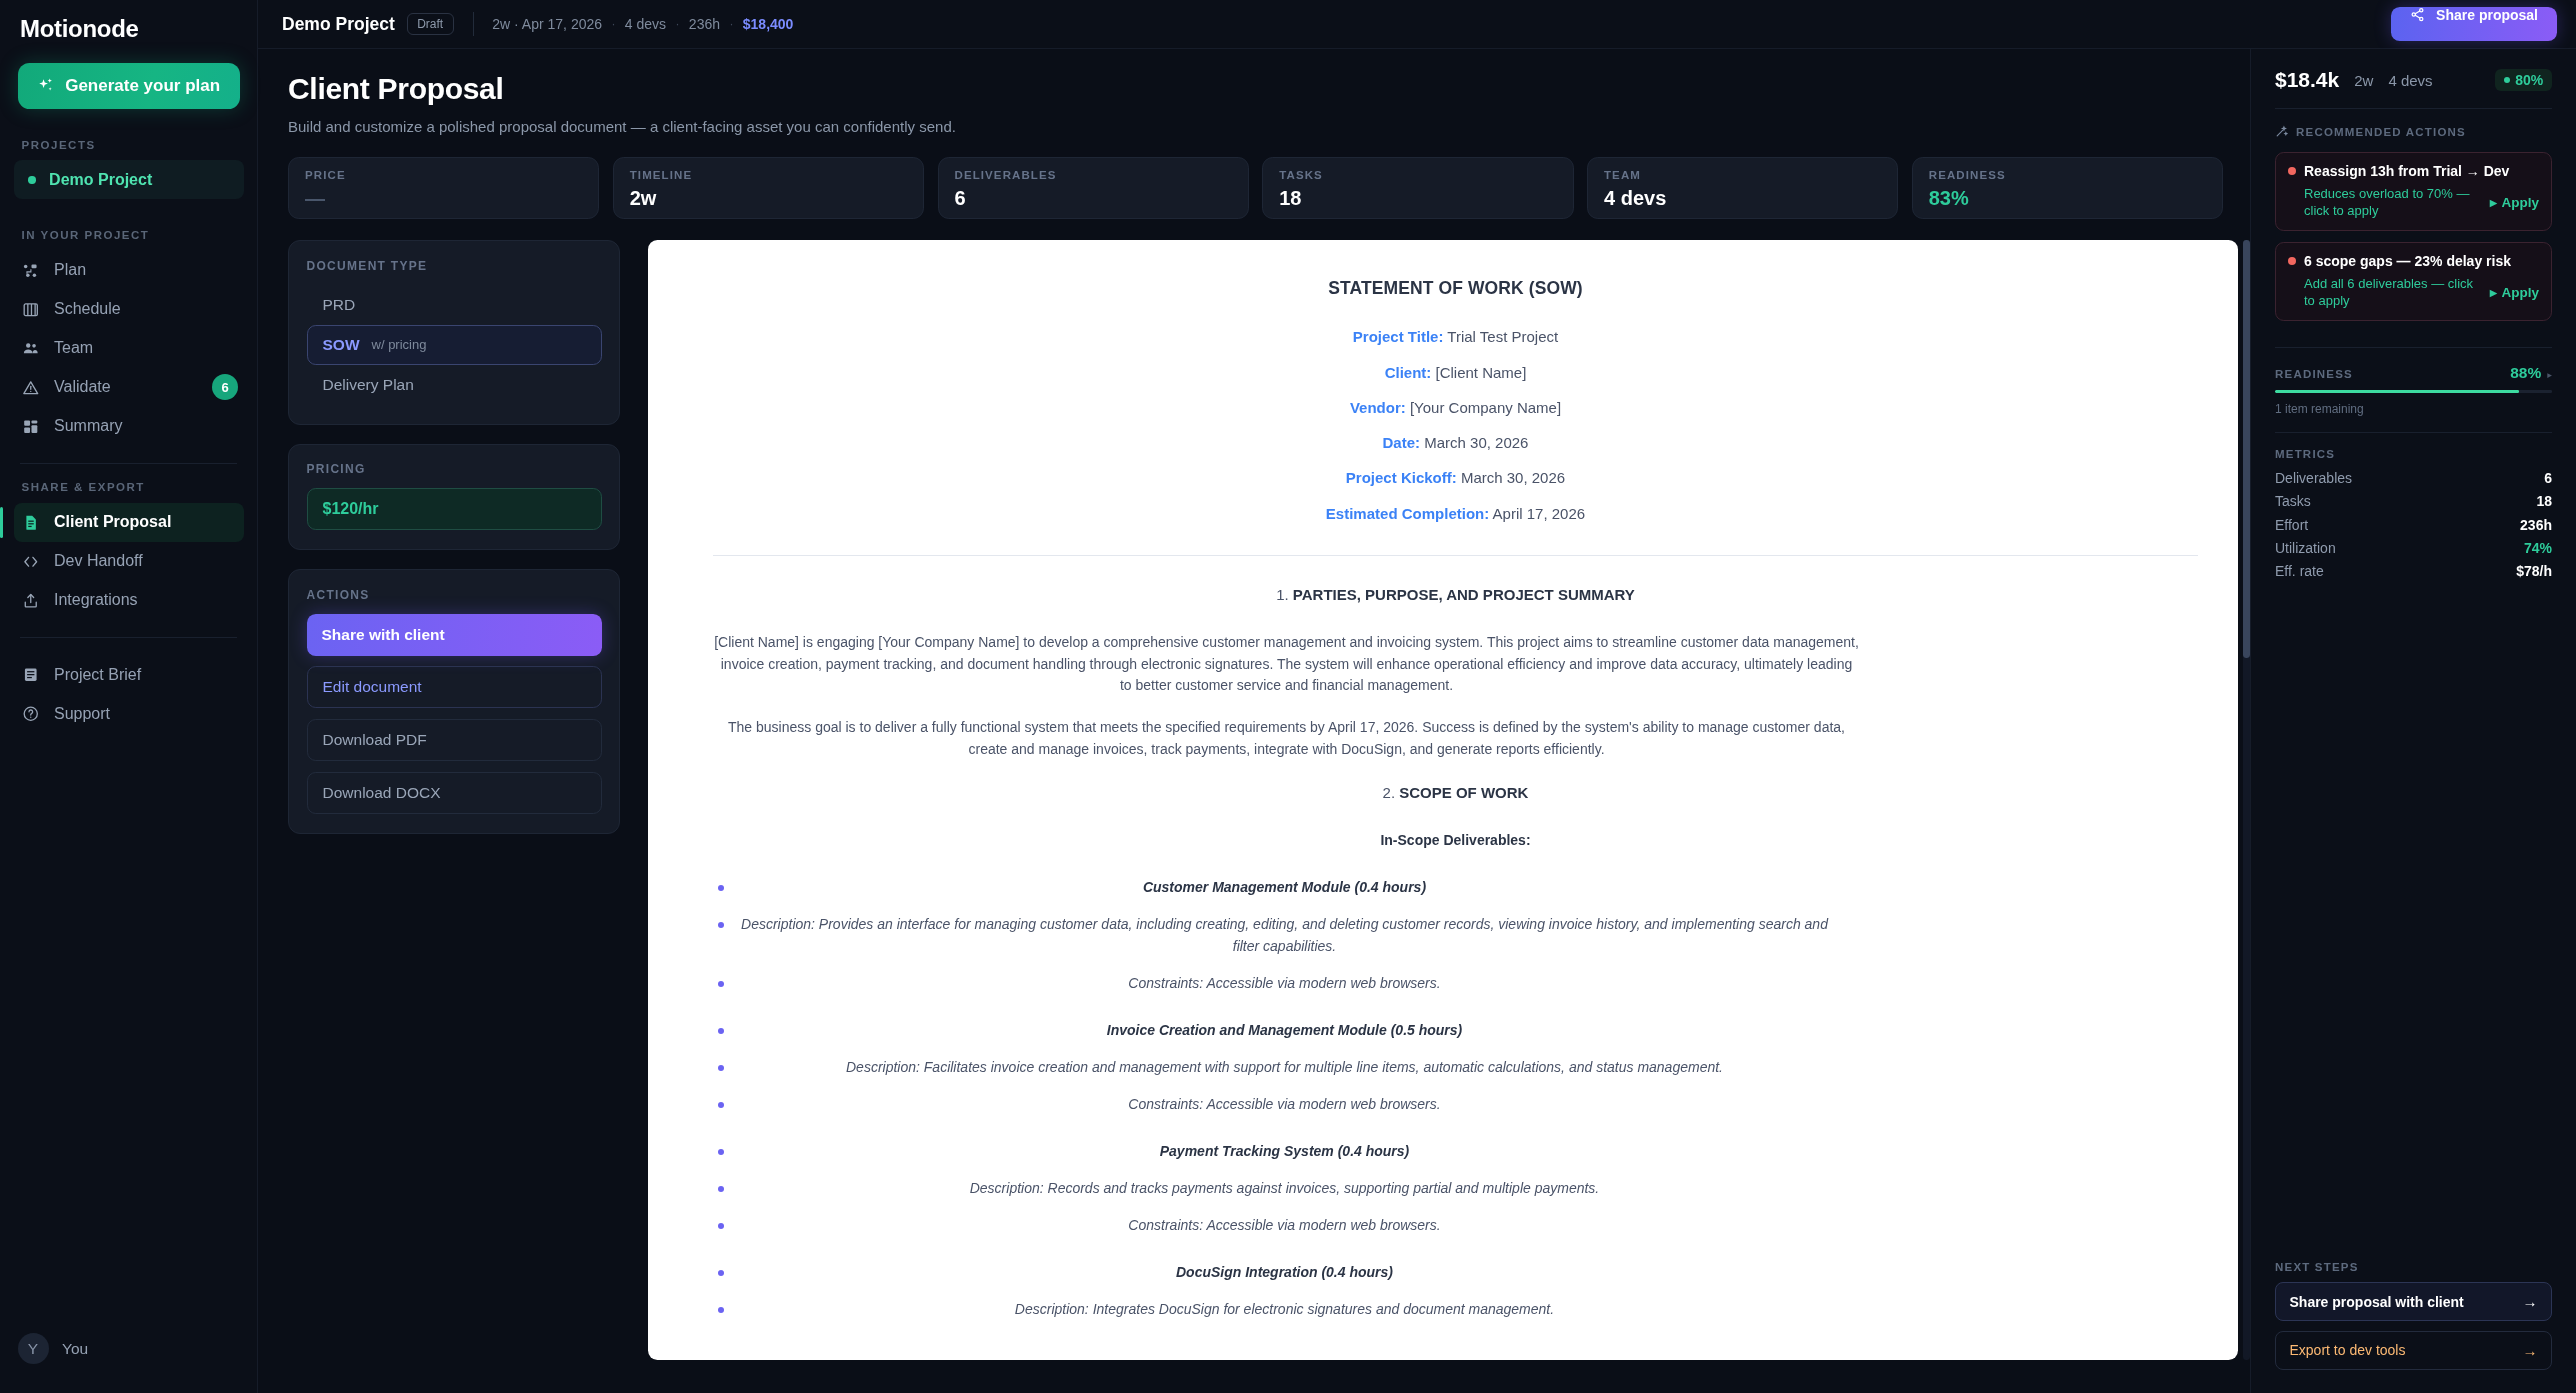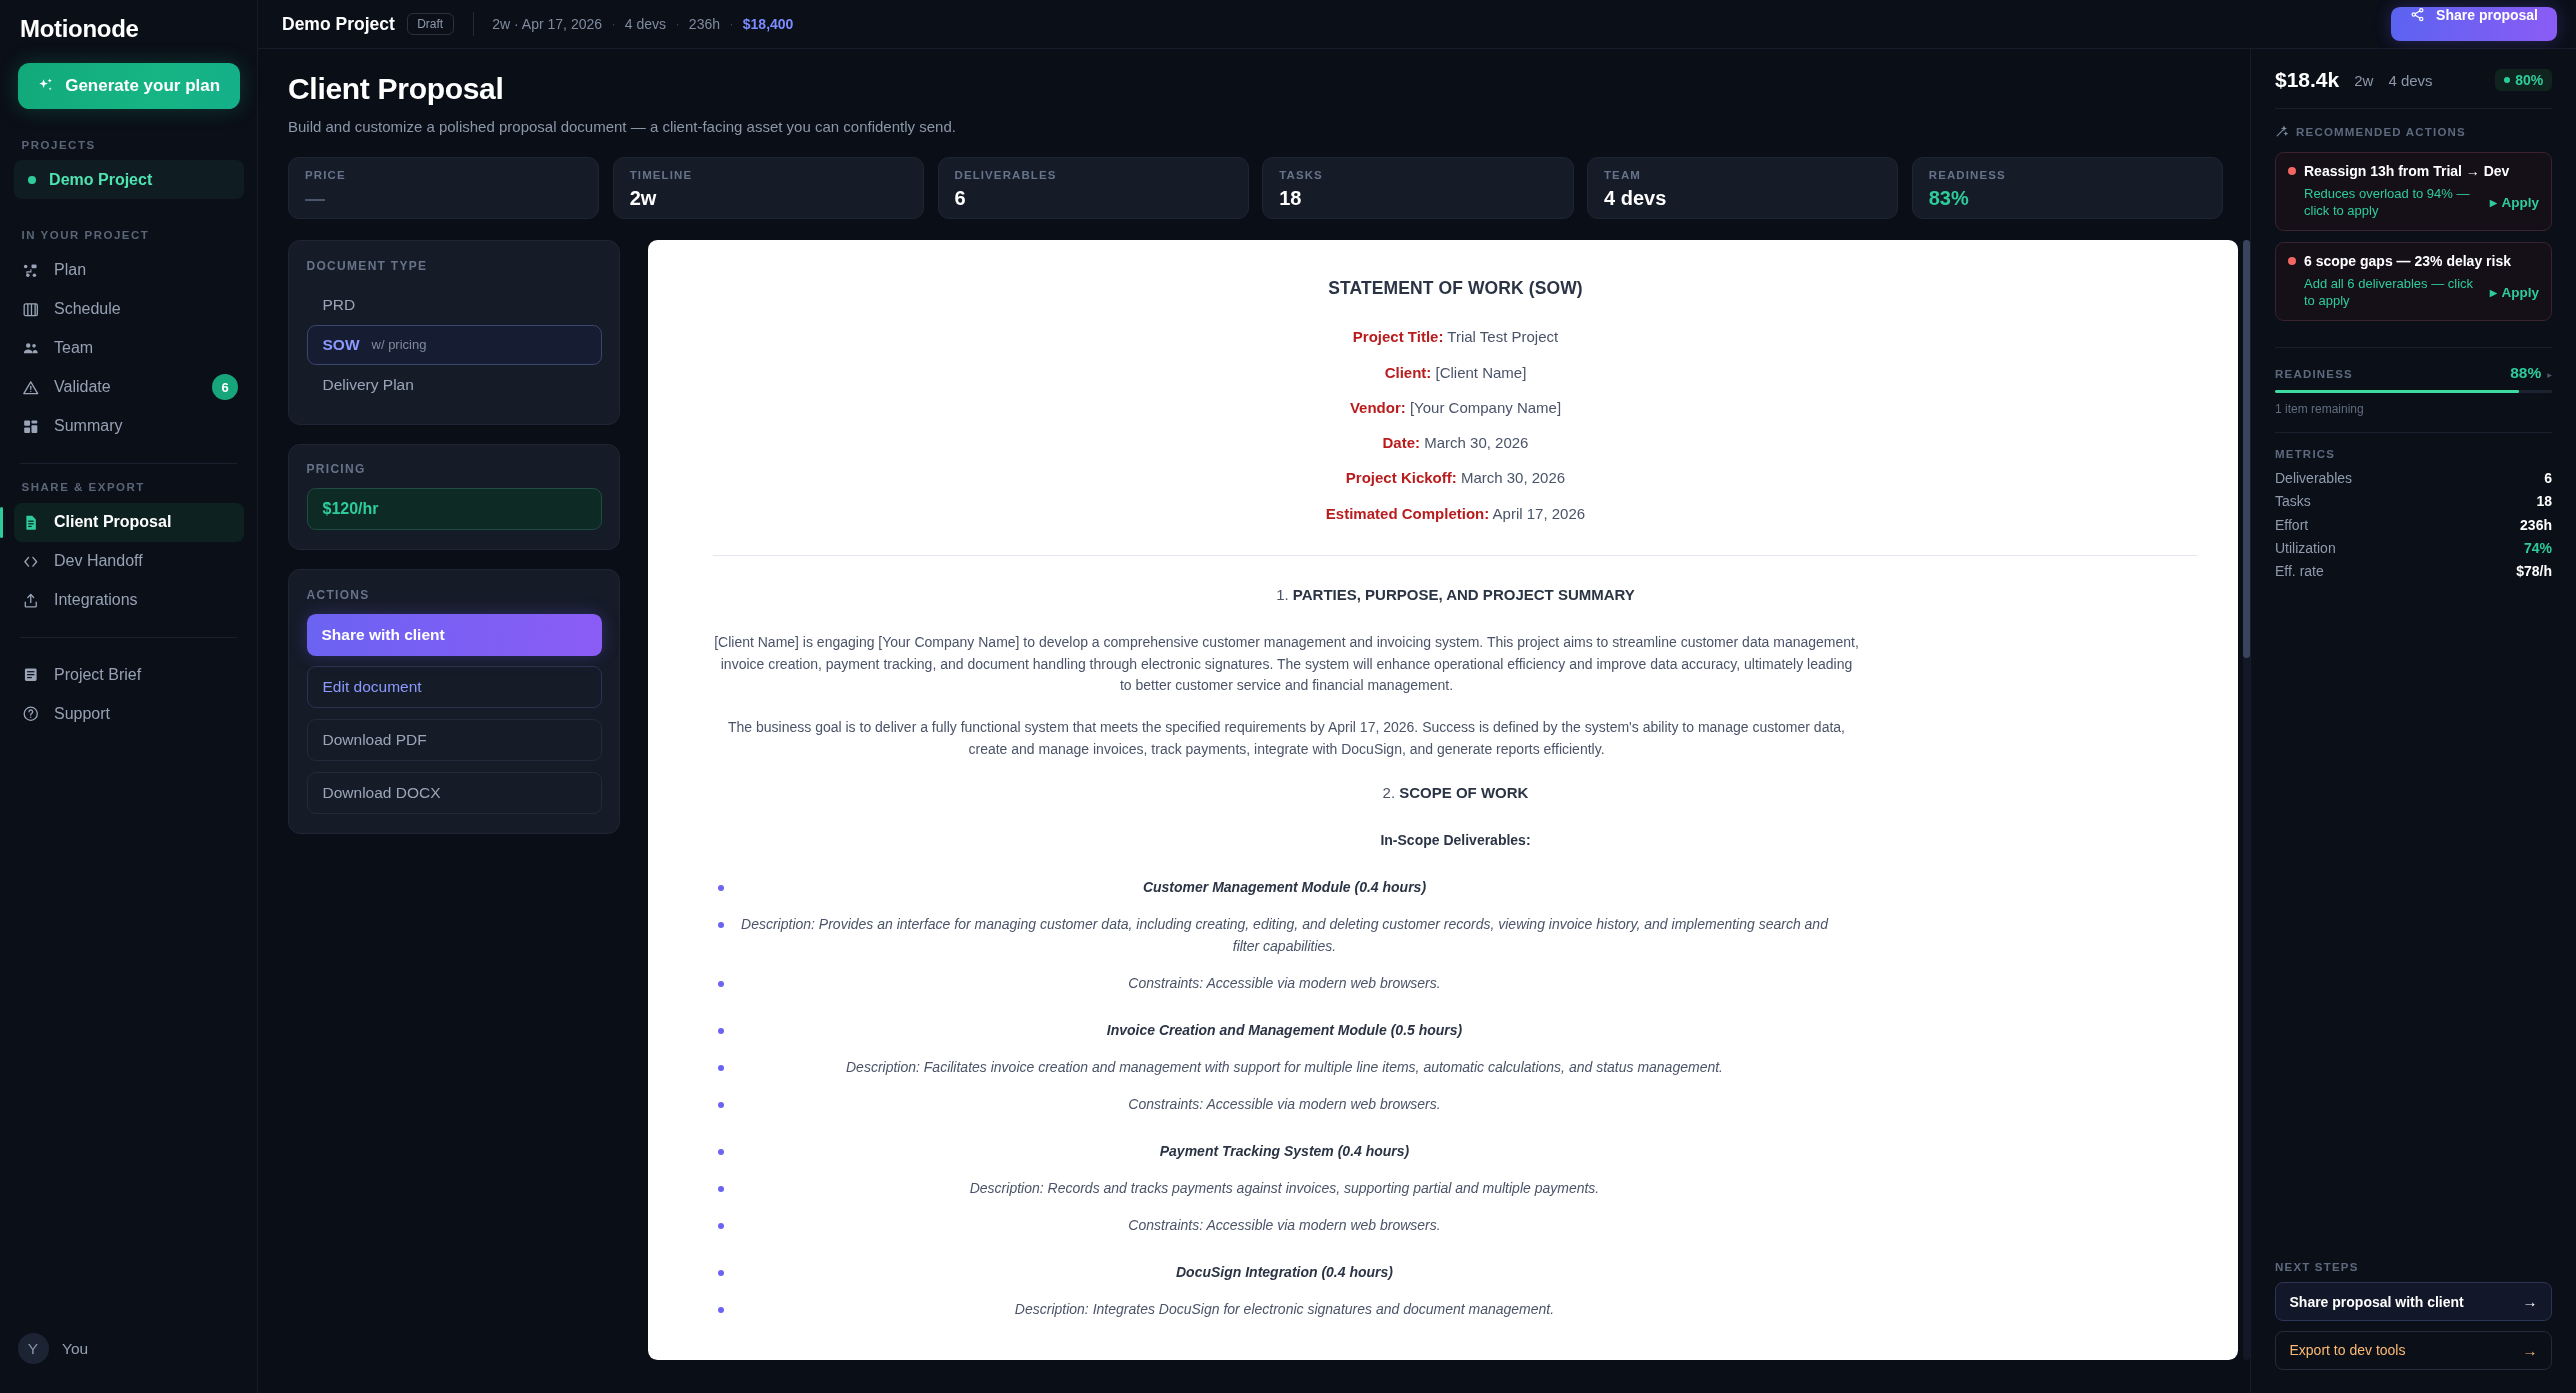--- a/index.html
+++ b/index.html
@@ -157,21 +157,21 @@
   
   .docwrap { flex:1 1 auto; min-width:0; position:relative; padding-right:12px;}
   .doc {
     background:#ffffff; border-radius:9.4px;
     padding:35px 40px 0 65px;
     color:#3a4356; height:1120px; overflow:hidden;
     font-size:14px; line-height:1.55;text-align:center;
   }
   .doc h1 { font-size:17.5px; color:#2b3445; letter-spacing:0.1px; margin-bottom:23px; }
   .doc .kv { margin-bottom:12px; font-size:15px; color:#4a5368; }
-  .doc .kv b { color:#b91c1c; }
+  .doc .kv b { color:#3b82f6; }
   .doc hr { border:none; border-top:0.7px solid #e3e7ee; margin:30px 0 27px 0; }
   .doc h2 { font-size:15px; color:#2b3445; margin-bottom:26px; }
   .doc h2 .num { font-weight:normal; color:#4a5368; }
   .doc p { font-size:14px; color:#4a5368; margin-bottom:20px; max-width:1147px; }
   .doc h3 { font-size:14px; color:#2b3445; margin:23px 0 19px 0; }
   .doc ul { list-style:none; }
   .doc li {
     position:relative; padding-left:23px; margin-bottom:15px;
     font-size:14px; color:#4a5368; max-width:1120px;font-style:italic;
   }
@@ -574,21 +574,21 @@
           </span>
           <span>RECOMMENDED ACTIONS</span>
         </div>
 
         <div class="rec">
           <div class="rec-t">
             <span class="d"></span>
             <span>Reassign 13h from Trial → Dev</span>
           </div>
           <div class="rec-b">
-            <span class="rec-desc">Reduces overload to 94% — click to apply</span>
+            <span class="rec-desc">Reduces overload to 70% — click to apply</span>
             <span class="rec-apply">
               <span>▸</span>
               <span>Apply</span>
             </span>
           </div>
         </div>
 
         <div class="rec">
           <div class="rec-t">
             <span class="d"></span>

